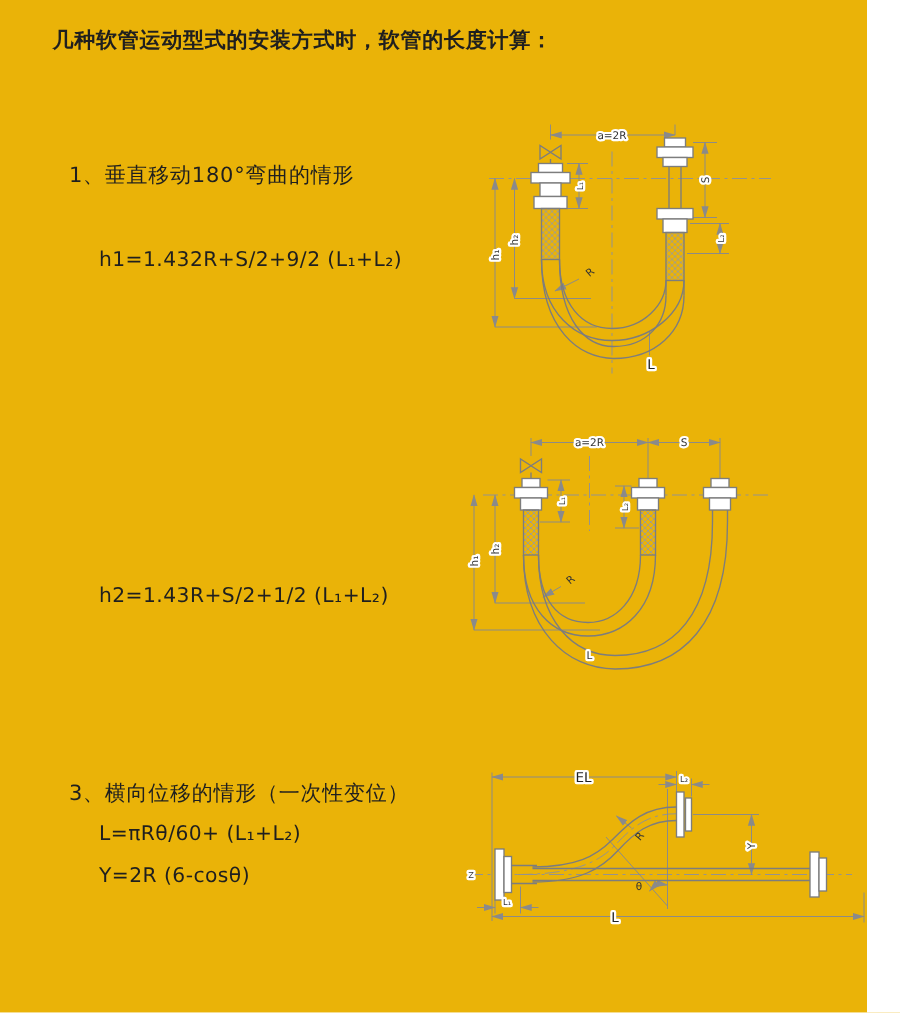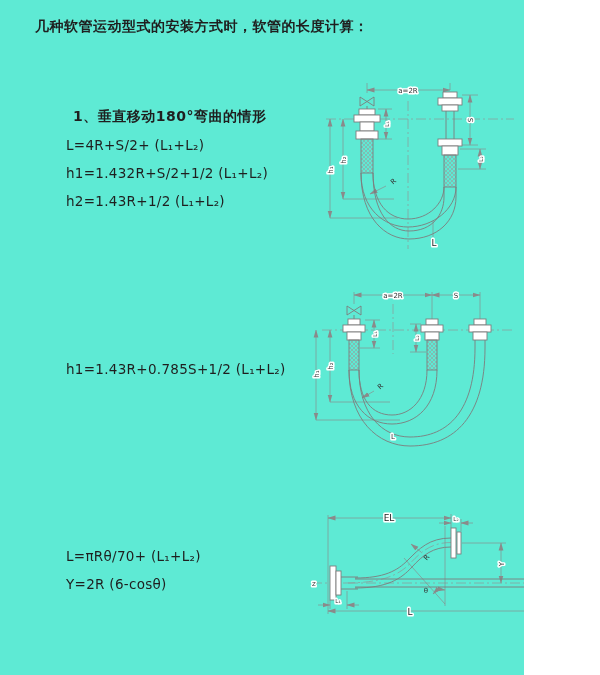--- a/index.html
+++ b/index.html
@@ -1,47 +1,46 @@
 <!DOCTYPE html>
 <html><head>
 <meta charset="utf-8">
 <style>
   html,body{margin:0;padding:0;background:#fff;}
-  .page{position:relative;width:524px;height:675px;background:#5eead4;overflow:hidden;
+  .page{position:relative;width:578px;height:675px;background:#eab308;overflow:hidden;
         font-family:"DejaVu Sans","Liberation Sans",sans-serif;color:#1f1f1f;}
   .txt{position:absolute;white-space:nowrap;}
   .title{font-size:14px;font-weight:bold;letter-spacing:0.5px;}
-  .sec-h{font-size:14px;font-weight:700;letter-spacing:0.5px;margin-left:27px;}
+  .sec-h{font-size:14px;font-weight:400;letter-spacing:0.5px;}
   .formula{font-size:13.5px;font-weight:500;letter-spacing:0.3px;}
   svg.diag{position:absolute;}
   .ln{fill:none;stroke:#7d7d7d;stroke-width:0.9;}
   .fit{fill:#ffffff;stroke:#7d7d7d;stroke-width:0.9;}
   .braid{stroke:#7d7d7d;stroke-width:0.9;}
   .cl path{fill:none;stroke:#929292;stroke-width:0.65;stroke-dasharray:10 3 2 3;}
   .dim path{fill:none;stroke:#8a8a8a;stroke-width:0.65;}
   text.lbl{fill:#333;font-family:"DejaVu Sans",sans-serif;font-size:7px;text-anchor:middle;}
   text.big{font-size:9px;fill:#222;}
   text.tiny{font-size:5.5px;}
   .knock{paint-order:stroke;stroke:#ffffff;stroke-width:3px;stroke-linejoin:round;}
 </style>
 </head>
 <body>
 
 <div class="page">
 
   <div class="txt title" style="left:35px;top:18px">几种软管运动型式的安装方式时，软管的长度计算：</div>
 
   <div class="txt sec-h" style="left:46px;top:108px">1、垂直移动180°弯曲的情形</div>
-  <div class="txt formula" style="left:66px;top:137px">L=4R+S/2+ (L₁+L₂)</div>
-  <div class="txt formula" style="left:66px;top:165px">h1=1.432R+S/2+1/2 (L₁+L₂)</div>
-  <div class="txt formula" style="left:66px;top:193px">h2=1.43R+1/2 (L₁+L₂)</div>
-
-  <div class="txt formula" style="left:66px;top:361px">h1=1.43R+0.785S+1/2 (L₁+L₂)</div>
-
-  <div class="txt formula" style="left:66px;top:548px">L=πRθ/70+ (L₁+L₂)</div>
+  <div class="txt formula" style="left:66px;top:165px">h1=1.432R+S/2+9/2 (L₁+L₂)</div>
+
+  <div class="txt formula" style="left:66px;top:389px">h2=1.43R+S/2+1/2 (L₁+L₂)</div>
+
+  <div class="txt sec-h" style="left:46px;top:520px">3、横向位移的情形（一次性变位）</div>
+  <div class="txt formula" style="left:66px;top:548px">L=πRθ/60+ (L₁+L₂)</div>
   <div class="txt formula" style="left:66px;top:576px">Y=2R (6-cosθ)</div>
 
   <svg class="diag" style="left:310px;top:75px" width="215" height="185" viewBox="0 0 215 185">
     <defs>
       <marker id="m1" viewBox="0 0 8 6" refX="7.5" refY="3" markerWidth="8" markerHeight="6" markerUnits="userSpaceOnUse" orient="auto-start-reverse">
         <path d="M0,0.6 L8,3 L0,5.4 Z" fill="#8a8a8a"></path>
       </marker>
       <pattern id="br1" width="4" height="4" patternUnits="userSpaceOnUse">
         <path d="M0,4 L4,0 M0,0 L4,4" stroke="#9a9a9a" stroke-width="0.55" fill="none"></path>
       </pattern>

